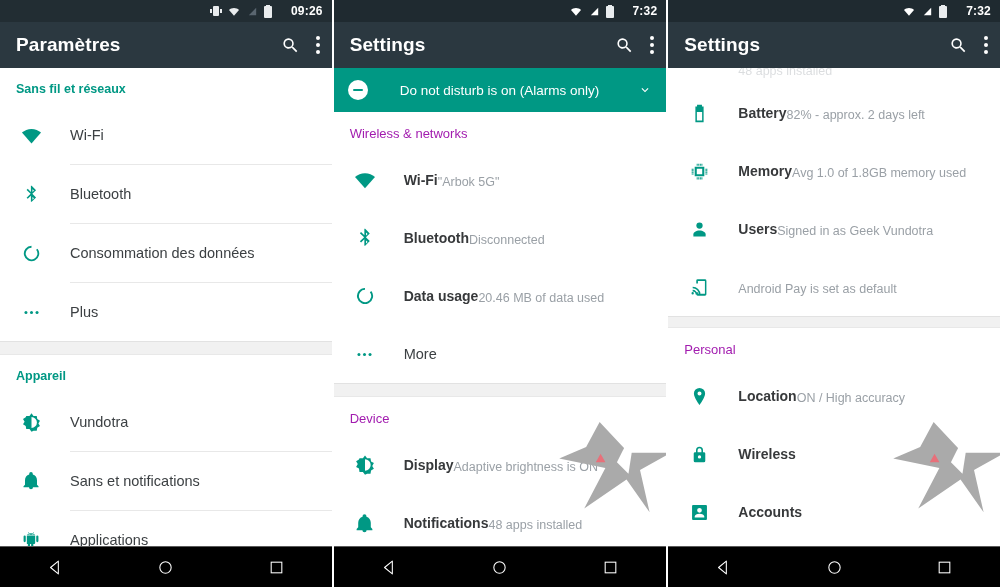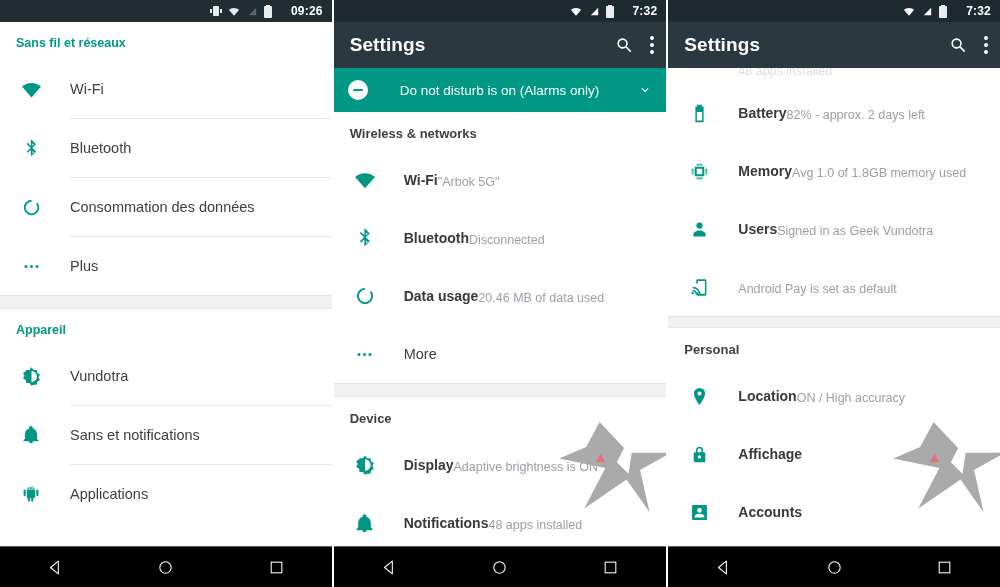--- a/index.html
+++ b/index.html
@@ -38,21 +38,21 @@
   .dnd{flex:0 0 44px;height:44px;background:#009884;display:flex;align-items:center;padding:0 14px 0 14px;box-sizing:border-box;gap:7px;}
   .dnd-ic{width:20px;height:20px;border-radius:50%;background:#fff;display:flex;align-items:center;justify-content:center;flex:0 0 20px;}
   .dnd-ic i{display:block;width:10px;height:2.5px;background:#009884;border-radius:1px;}
   .dnd-txt{color:#fff;font-size:13.5px;flex:1;margin-left:25px;}
   .chev{width:14px;height:14px;}
 
   
   .body{flex:1;overflow:hidden;background:#fff;position:relative;}
   .sec-head{font-size:12.5px;font-weight:bold;padding:14px 0 10px 16px;}
   .sec-head.teal{color:#009884;}
-  .sec-head.grey{color:#404040;font-weight:bold;font-size:13px;}
+  .sec-head.grey{color:#a21caf;font-weight:normal;font-size:13px;}
   .gap{height:12px;background:#f1f1f1;border-top:1px solid #e2e2e2;border-bottom:1px solid #e8e8e8;}
   .hr{height:1px;background:#e8e8e8;margin-left:70px;}
 
   .row{display:flex;align-items:center;min-height:58px;padding:0 16px;box-sizing:border-box;position:relative;}
   .row.two{min-height:58px;}
   .row .ico{width:30px;flex:0 0 30px;display:flex;align-items:center;justify-content:center;}
   .row .txt{margin-left:24px;display:flex;flex-direction:row;justify-content:center;}
   .row .t{font-size:14.5px;color:#3c4043;}
   .row.two .t{font-weight:bold;font-size:14px;color:#37393b;}
   .row .s{font-size:12.5px;color:#9aa0a6;margin-top:3px;}
@@ -144,20 +144,33 @@
             <path d="M20 20H4L20 4v16z" fill="#5a6670"></path>
           </svg>
         <span class="ic-bat">
             <i class="cap"></i>
             <i class="body"></i>
           </span>
       </div>
       <span class="sb-time">09:26</span>
     </div>
 
+    <div class="appbar">
+      <span class="title">Paramètres</span>
+      <span class="acts">
+        <svg class="ic-search" viewBox="0 0 24 24">
+            <use href="#g-search" fill="#fff"></use>
+          </svg>
+        <span class="ic-more">
+            <span></span>
+            <span></span>
+            <span></span>
+          </span>
+      </span>
+    </div>
 
     <div class="body">
       <div class="sec-head teal">Sans fil et réseaux</div>
 
       <div class="row">
         <span class="ico">
             <svg width="21" height="21" viewBox="0 0 24 24">
               <use href="#g-wifi" class="teal"></use>
             </svg>
           </span>
@@ -495,21 +508,21 @@
         </span>
       </div>
 
       <div class="row two">
         <span class="ico">
             <svg width="21" height="21" viewBox="0 0 24 24">
               <use href="#g-lock" class="teal"></use>
             </svg>
           </span>
         <span class="txt">
-            <span class="t">Affichage</span>
+            <span class="t">Wireless</span>
           </span>
       </div>
 
       <div class="row two">
         <span class="ico">
             <svg width="21" height="21" viewBox="0 0 24 24">
               <use href="#g-accountbox" class="teal"></use>
             </svg>
           </span>
         <span class="txt">

